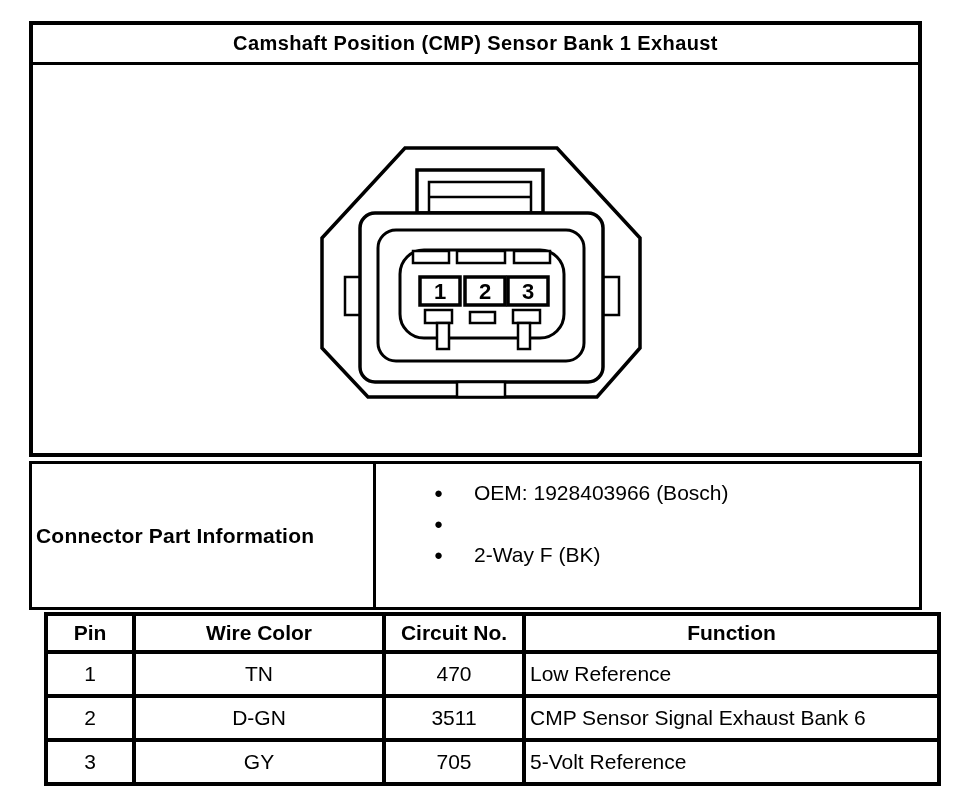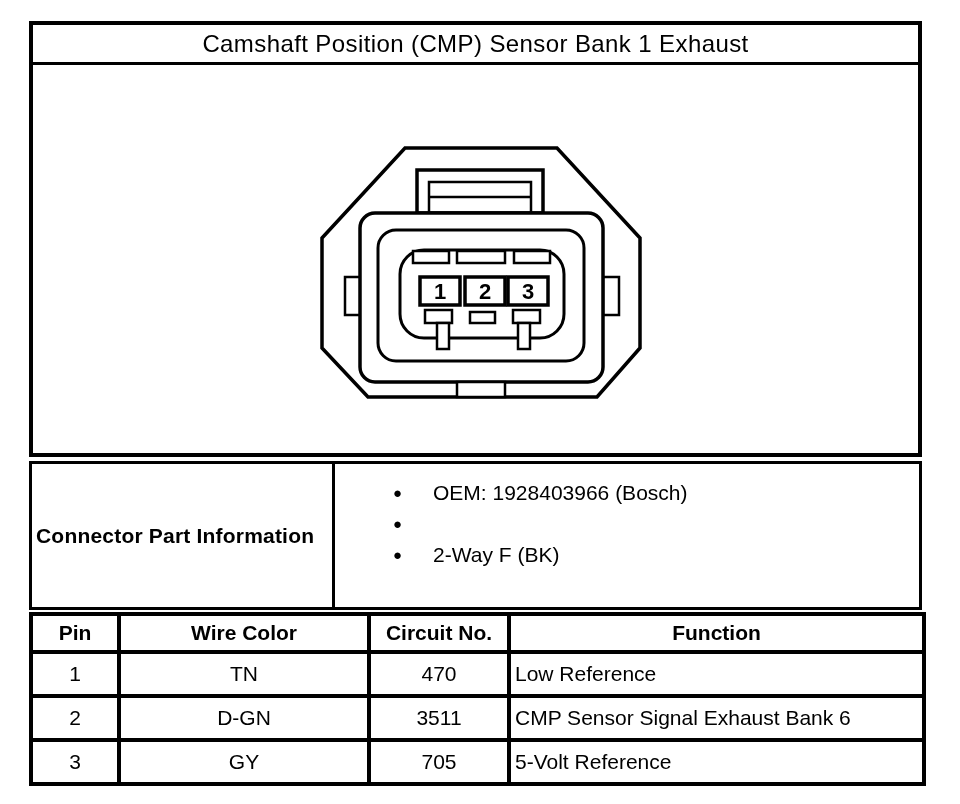--- a/index.html
+++ b/index.html
@@ -24,22 +24,22 @@
     width: 885px;
     height: 428px;
     border: 4px solid #000;
   }
   .title-row {
     height: 37px;
     border-bottom: 3px solid #000;
     display: flex;
     align-items: center;
     justify-content: center;
-    font-size: 24px;
-    font-weight: normal;
+    font-size: 20px;
+    font-weight: bold;
     letter-spacing: 0.4px;
     white-space: nowrap;
   }
   .diagram-area {
     position: relative;
     height: 388px;
   }
   .connector-svg {
     position: absolute;
     left: 285px;
@@ -54,21 +54,21 @@
   .box2 {
     position: absolute;
     left: 29px;
     top: 461px;
     width: 887px;
     height: 143px;
     border: 3px solid #000;
     display: flex;
   }
   .part-label {
-    width: 303px;
+    width: 344px;
     box-sizing: border-box;
     border-right: 3px solid #000;
     display: flex;
     align-items: center;
     padding-left: 4px;
     font-size: 21px;
     font-weight: bold;
     letter-spacing: 0.2px;
     white-space: nowrap;
   }
@@ -86,21 +86,21 @@
   .dot {
     display: inline-block;
     margin-left: 58px;
     width: 40px;
     font-size: 15px;
     line-height: 31px;
   }
   
   .pin-table {
     position: absolute;
-    left: 29px;
+    left: 44px;
     top: 612px;
     width: 893px;
     height: 166px;
     border-collapse: collapse;
     table-layout: fixed;
     font-size: 21px;
   }
   .pin-table td {
     border: 4px solid #000;
     text-align: center;

